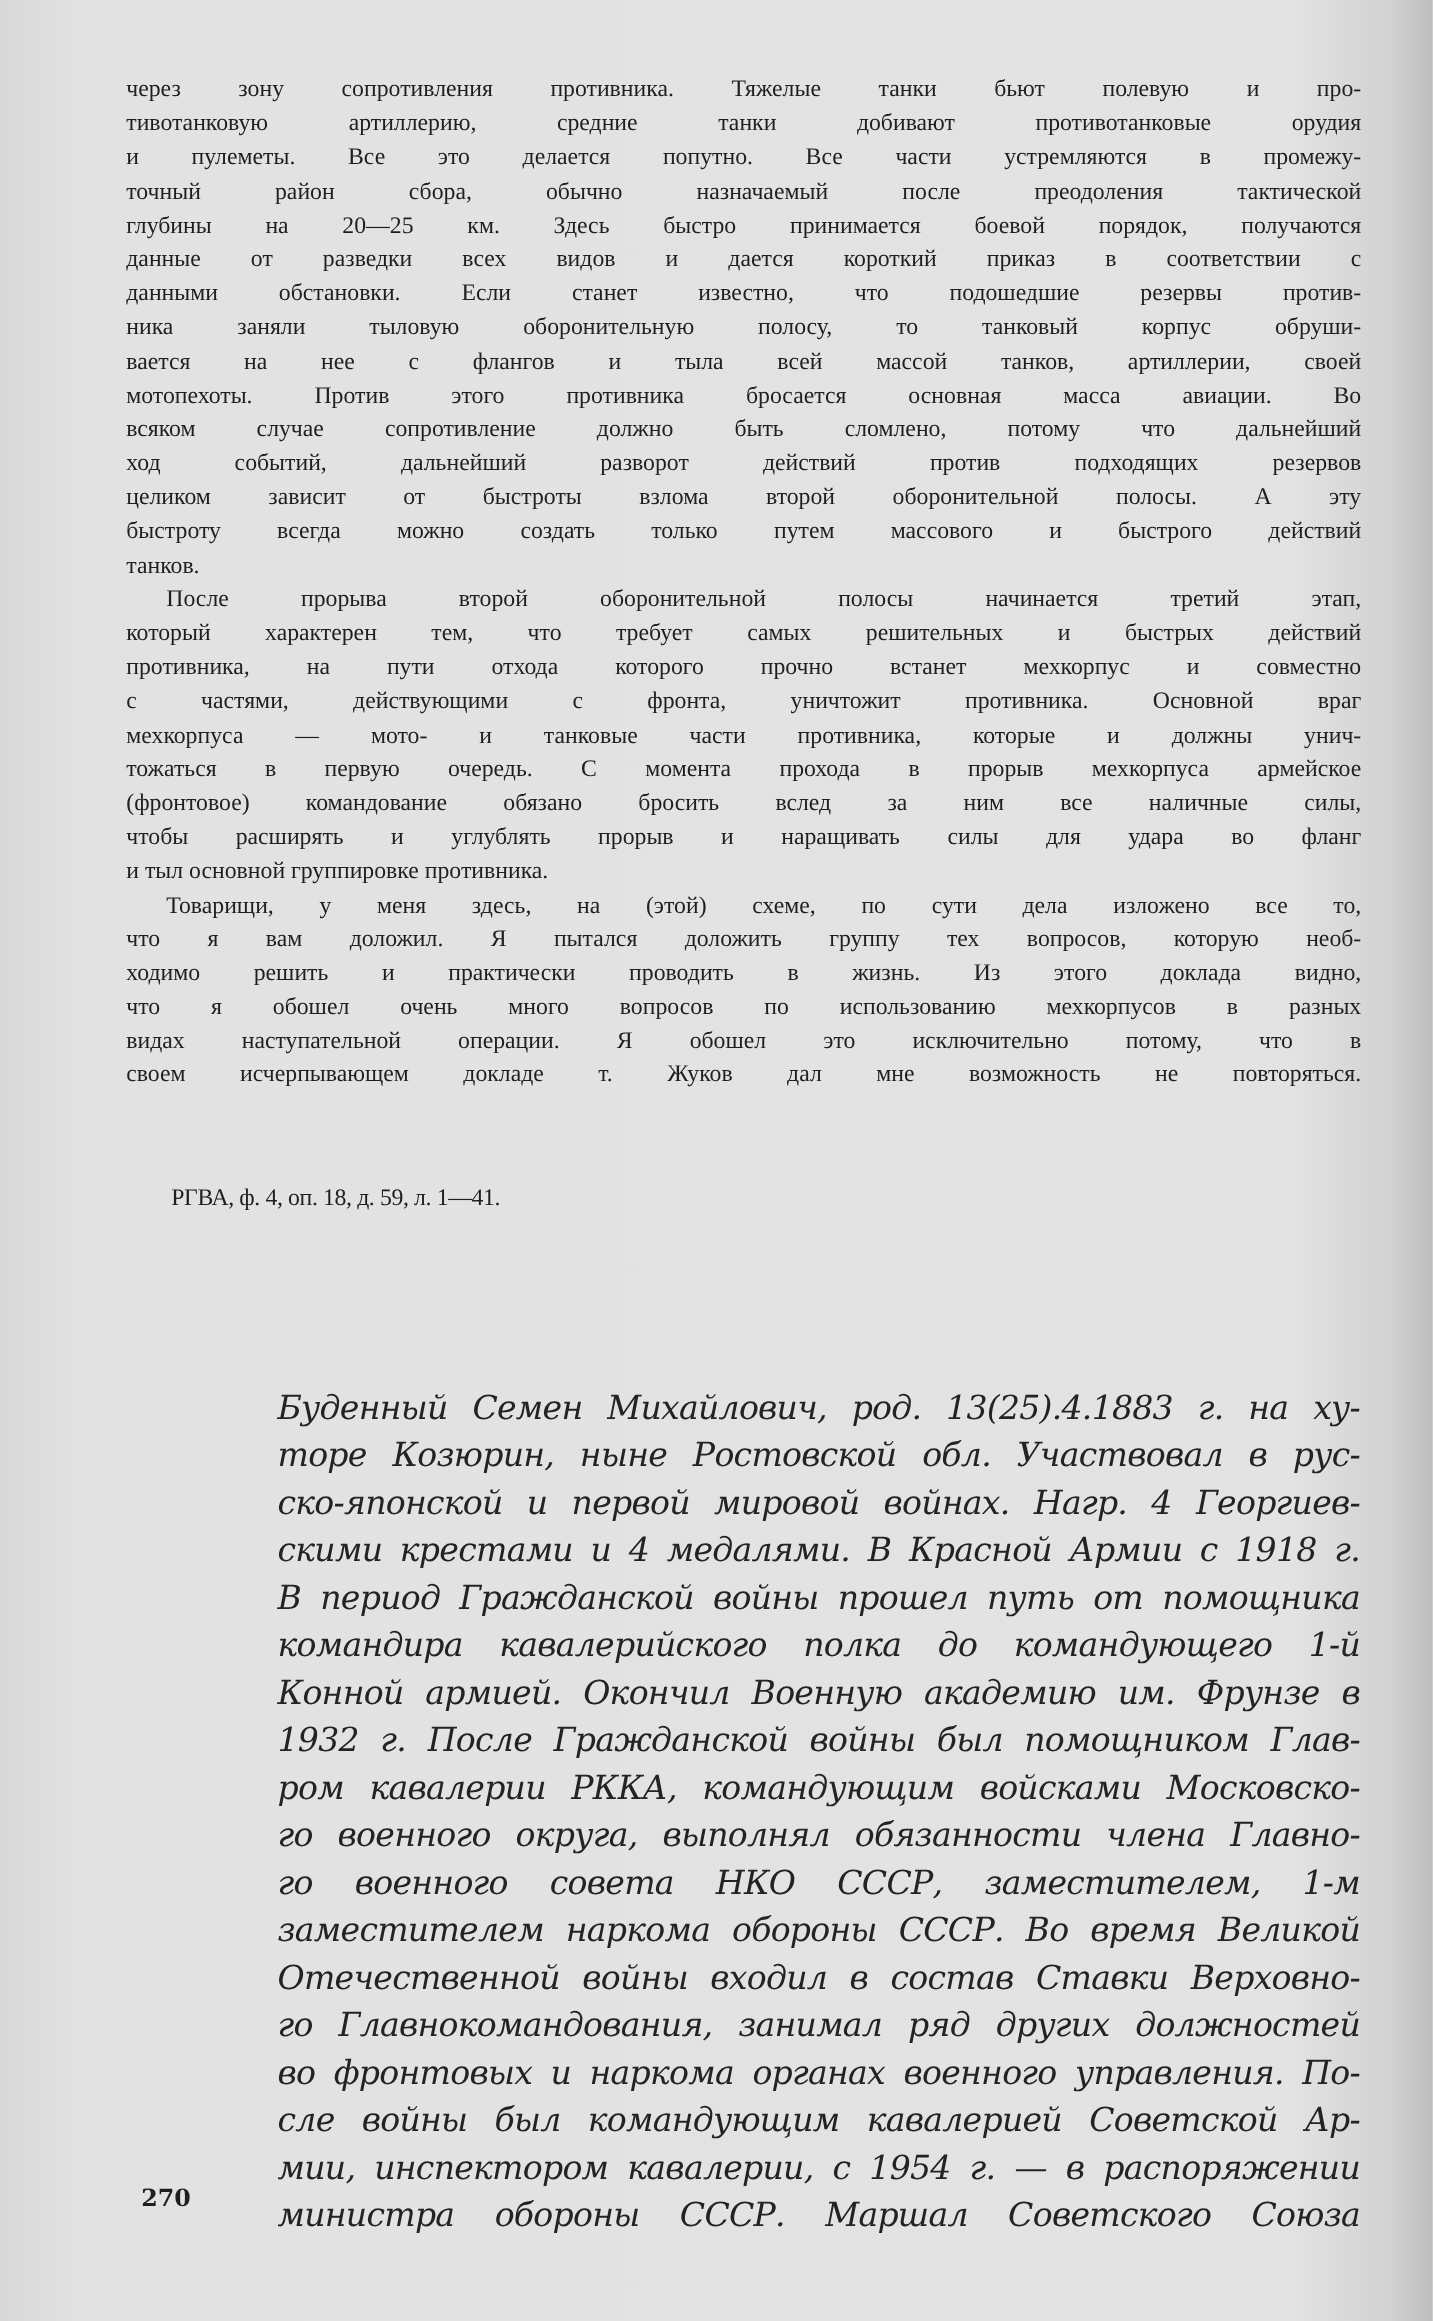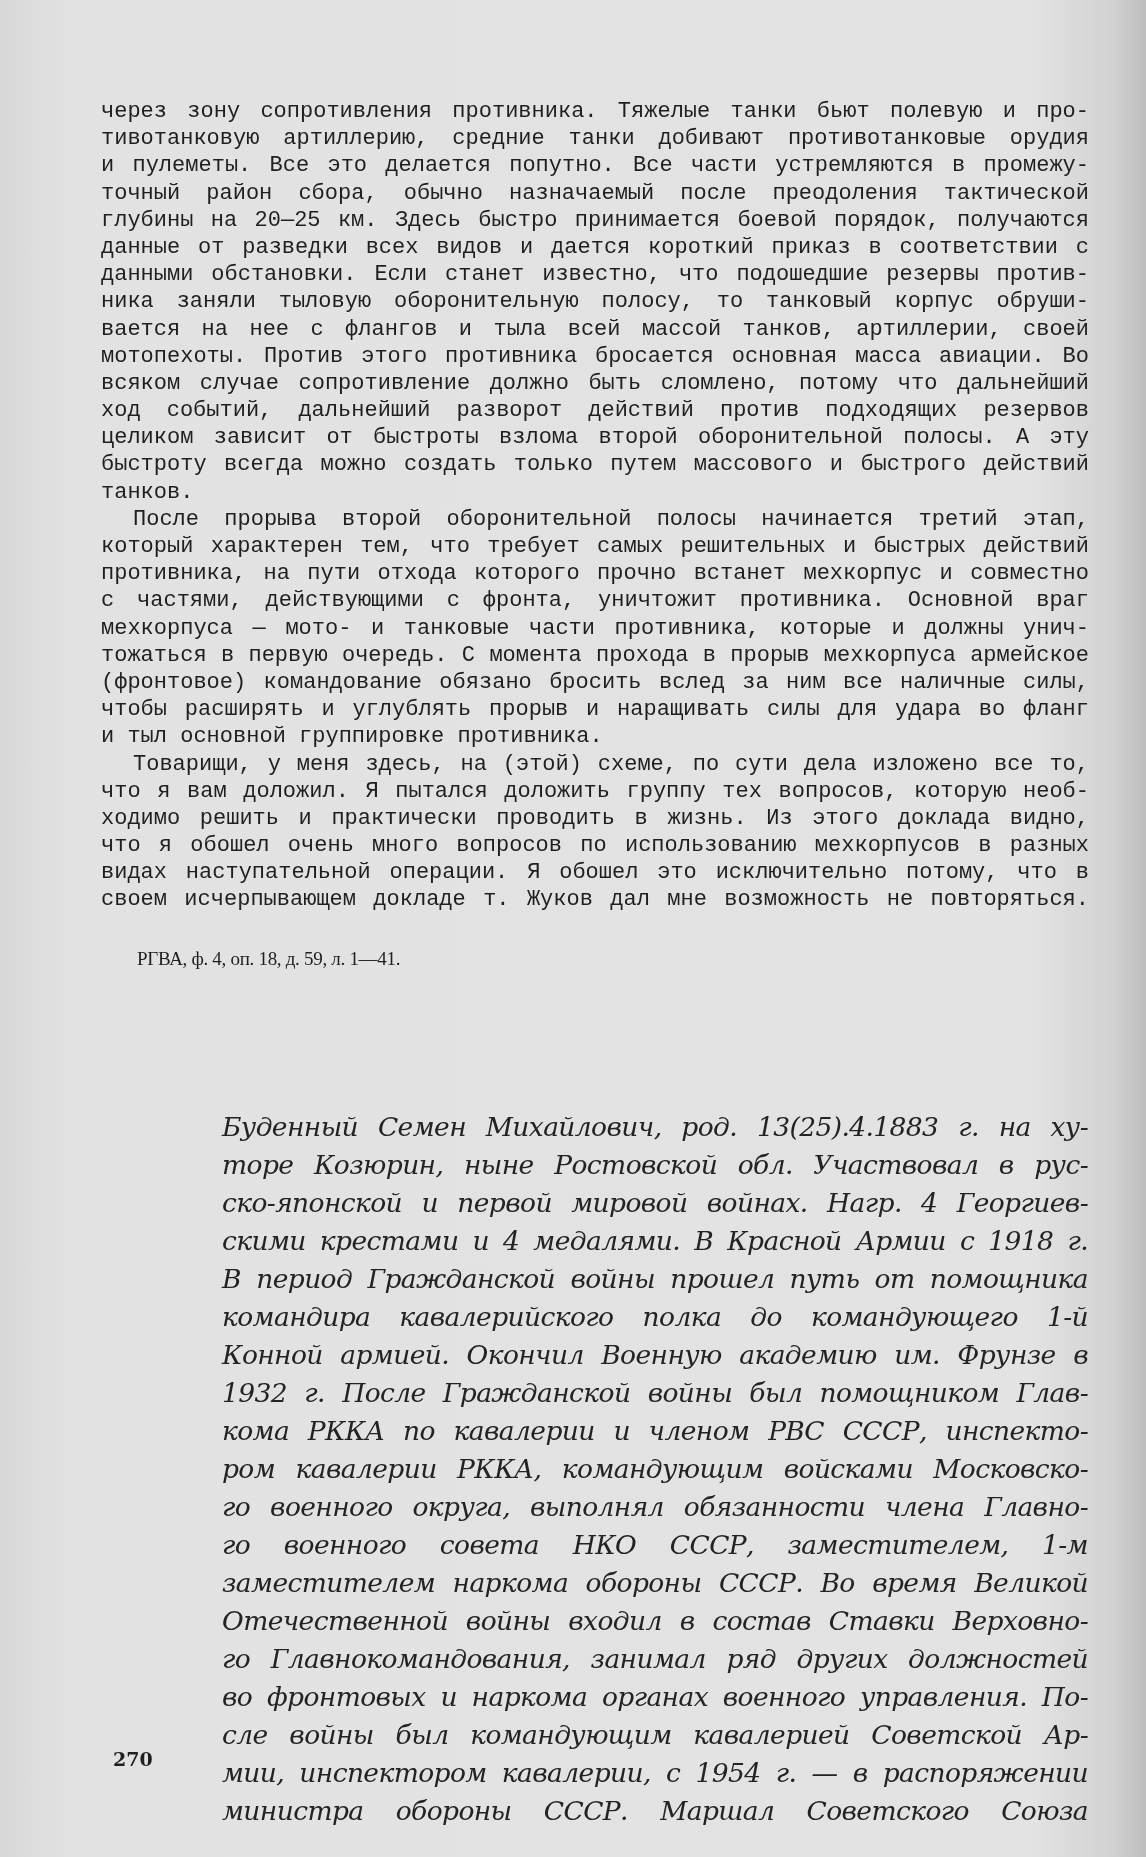--- a/index.html
+++ b/index.html
@@ -14,25 +14,24 @@
       position: absolute;
       left: 0; top: 0;
       width: 1146px; height: 1857px;
       background: linear-gradient(90deg, #d8d8d8 0%, #e2e2e2 6%, #e3e3e3 90%, #d2d2d2 97%, #bdbdbd 100%);
     }
     .body-text {
       position: absolute;
       left: 101px;
       top: 58px;
       width: 988px;
-      font-family: Liberation Mono, monospace;
-      font-size: 22px;
+      font-family: Liberation Serif, serif;
+      font-size: 19px;
       line-height: 27.2px;
       color: #1f1f1f;
-      margin-top: 40px;
     }
     .line {
       display: block;
       height: 27.2px;
       white-space: nowrap;
       text-align: justify;
       text-align-last: justify;
     }
     .line.last { text-align-last: left; }
     .line.indent { padding-left: 32px; }
@@ -120,21 +119,20 @@
 
   <div class="footnote">
     <span class="line">Буденный Семен Михайлович, род. 13(25).4.1883 г. на ху-</span>
     <span class="line">торе Козюрин, ныне Ростовской обл. Участвовал в рус-</span>
     <span class="line">ско-японской и первой мировой войнах. Нагр. 4 Георгиев-</span>
     <span class="line">скими крестами и 4 медалями. В Красной Армии с 1918 г.</span>
     <span class="line">В период Гражданской войны прошел путь от помощника</span>
     <span class="line">командира кавалерийского полка до командующего 1-й</span>
     <span class="line">Конной армией. Окончил Военную академию им. Фрунзе в</span>
     <span class="line">1932 г. После Гражданской войны был помощником Глав-</span>
-    <span class="line">кома РККА по кавалерии и членом РВС СССР, инспекто-</span>
     <span class="line">ром кавалерии РККА, командующим войсками Московско-</span>
     <span class="line">го военного округа, выполнял обязанности члена Главно-</span>
     <span class="line">го военного совета НКО СССР, заместителем, 1-м</span>
     <span class="line">заместителем наркома обороны СССР. Во время Великой</span>
     <span class="line">Отечественной войны входил в состав Ставки Верховно-</span>
     <span class="line">го Главнокомандования, занимал ряд других должностей</span>
     <span class="line">во фронтовых и наркома органах военного управления. По-</span>
     <span class="line">сле войны был командующим кавалерией Советской Ар-</span>
     <span class="line">мии, инспектором кавалерии, с 1954 г. — в распоряжении</span>
     <span class="line">министра обороны СССР. Маршал Советского Союза</span>

